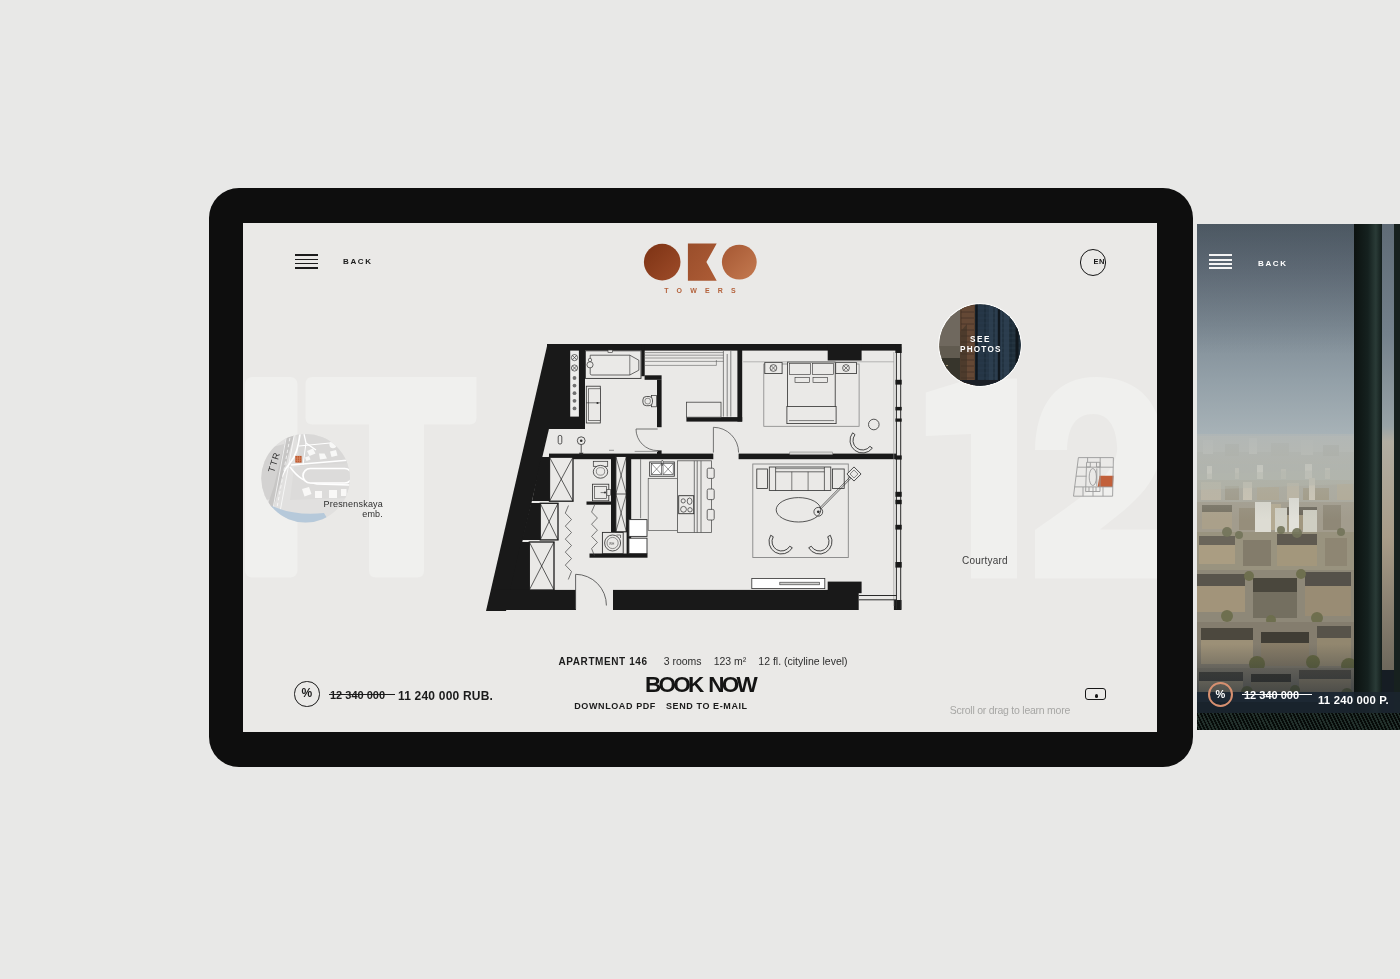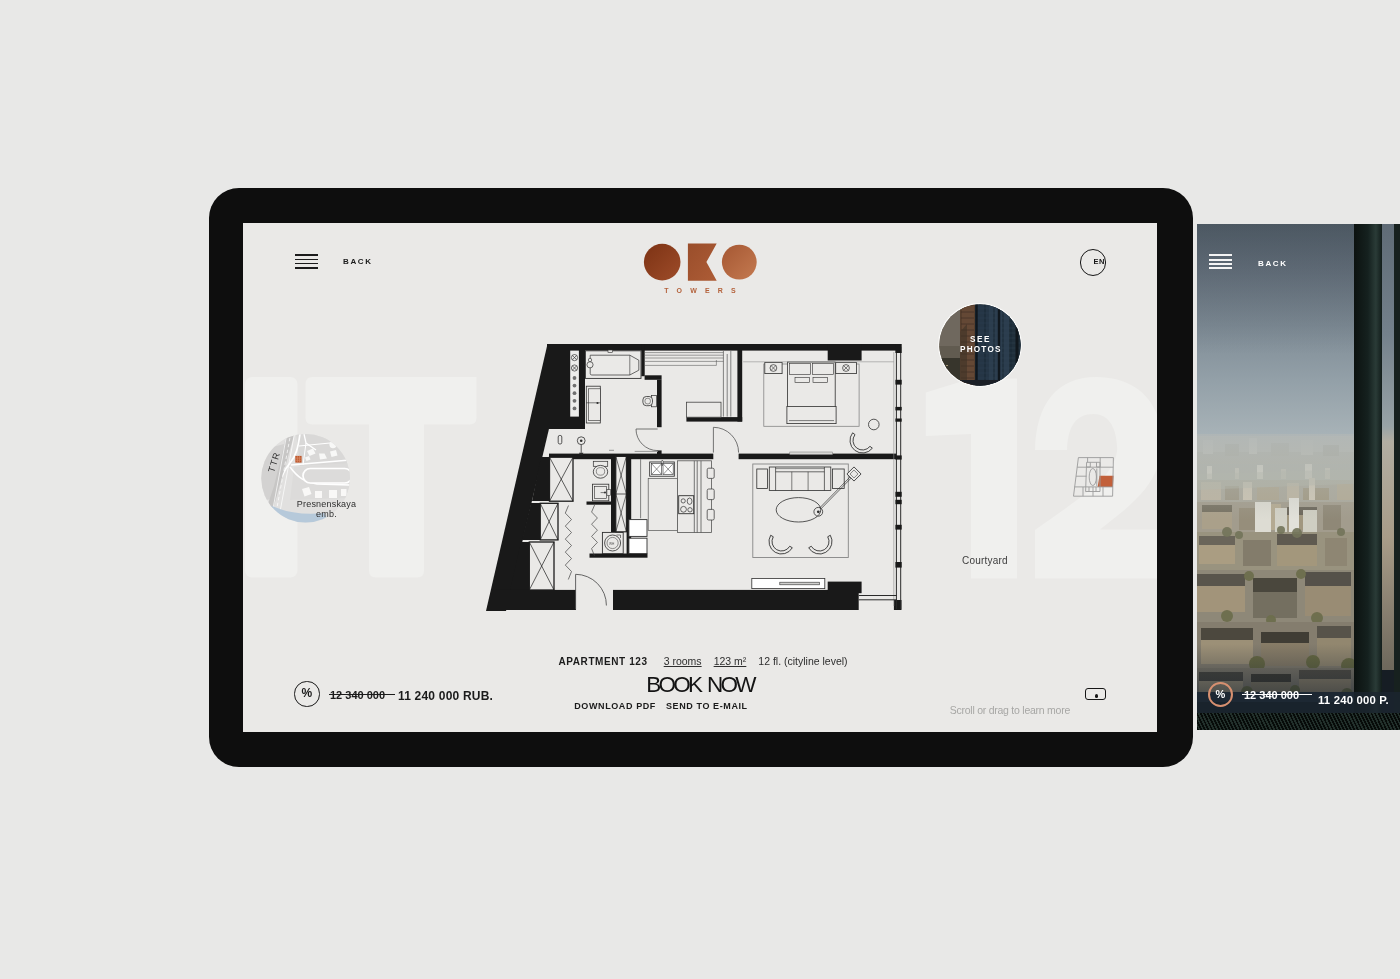--- a/index.html
+++ b/index.html
@@ -11,34 +11,34 @@
   #screen { left:243px; top:223px; width:914px; height:509px; background:#eae9e7; overflow:hidden; }
   .hline { position:absolute; left:0; width:23.5px; height:1.5px; background:#1c1c1c; }
   #back { left:100px; top:33.9px; font-size:8px; font-weight:bold; letter-spacing:1.6px; color:#1b1b1b; }
   #en { left:836.5px; top:26.3px; width:26.5px; height:26.5px; border:1.6px solid #161616; border-radius:50%;
         text-align:right; line-height:23.5px; font-size:7.5px; font-weight:bold; letter-spacing:.5px; color:#161616; }
   #towers { left:372px; top:64px; width:170px; text-align:center; font-size:7px; font-weight:bold;
         letter-spacing:8.2px; color:#b4623c; text-indent:8.2px;}
   #courtyard { left:719px; top:332px; font-size:10px; color:#3c3c3c; letter-spacing:.2px; }
   #aptline { left:3px; top:431.5px; width:914px; text-align:center; font-size:10.5px; color:#2e2e2e; }
   #aptline b { font-weight:bold; letter-spacing:.6px; margin-right:16px; font-size:10px; color:#1b1b1b;}
-  #aptline span { margin-right:12px;text-decoration:underline; }
-  #booknow { left:0; top:448.5px; width:914px; text-align:center; font-size:22.5px; font-weight:normal;
+  #aptline span { margin-right:12px; }
+  #booknow { left:0; top:448.5px; width:914px; text-align:center; font-size:22.5px; font-weight:bold;
         letter-spacing:-2.7px; word-spacing:3px; color:#141414; }
   #dl { left:0; top:477.5px; width:836px; text-align:center; font-size:9px; font-weight:bold; color:#1b1b1b; }
   #dl span { letter-spacing:0.6px; margin:0 5px; }
   #pct { left:51.3px; top:458.3px; width:25.3px; height:25.3px; border:1.7px solid #1a1a1a; border-radius:50%;
         text-align:center; line-height:22.5px; font-size:12px; font-weight:bold; color:#1a1a1a; }
   #oldprice { left:87px; top:465.8px; font-size:11px; font-weight:bold; color:#1b1b1b; letter-spacing:0px; }
   #strike { left:85.5px; top:470.8px; width:66.5px; height:1.6px; background:#1b1b1b; }
   #newprice { left:155px; top:465.5px; font-size:12px; font-weight:bold; color:#1b1b1b; letter-spacing:.2px; }
   #scrollhint { left:616px; top:465px; width:211px; text-align:right; font-size:10.5px; letter-spacing:-0.25px; color:#a7a7a5;margin-top:16px; }
   #scrollicon { left:842px; top:464.6px; width:21px; height:12.6px; border:1.7px solid #161616; border-radius:3px; }
   #scrolldot { left:851.8px; top:471.4px; width:3.4px; height:3.4px; border-radius:50%; background:#161616; }
-  #presn { left:27px; top:276px; width:113px; text-align:center; font-size:9px; color:#2e2e2e; line-height:10.2px; letter-spacing:.2px;}
+  #presn { left:27px; top:276px; width:113px; text-align:right; font-size:9px; color:#2e2e2e; line-height:10.2px; letter-spacing:.2px;}
   
   #panel { left:1197px; top:224px; width:203px; height:506px; overflow:hidden; background:#8d9aa3; }
   #pback { left:61px; top:34.5px; font-size:8px; font-weight:bold; letter-spacing:1.6px; color:#fff; }
   .whline { position:absolute; left:12px; width:23px; height:2px; background:#f4f4f4; }
   #ppct { left:11px; top:458px; width:25px; height:25px; border:2px solid #d79070; border-radius:50%;
         text-align:center; line-height:21.5px; font-size:11px; font-weight:bold; color:#fff; }
   #poldprice { left:47px; top:464.7px; font-size:11px; font-weight:bold; color:#fff; }
   #pstrike { left:44.5px; top:469.8px; width:70px; height:1.6px; background:#fff; }
   #pnewprice { left:121px; top:470px; font-size:11.3px; font-weight:bold; color:#fff; letter-spacing:.2px; }
 </style>
@@ -582,21 +582,21 @@
       <g fill="#fff" stroke="#2f2f2f" stroke-width=".8">
         <rect x="751.8" y="578.4" width="73" height="10.2"></rect>
         <rect x="779.8" y="582.2" width="39.6" height="2.6" fill="#cfcfcd" stroke-width=".6"></rect>
       </g>
 
       <line x1="743.2" y1="361.8" x2="893.8" y2="361.8" stroke="#8d8d8d" stroke-width=".6"></line>
 
       <rect x="789.8" y="452" width="42.7" height="2.6" fill="#d9d8d6" stroke="#777" stroke-width=".5"></rect>
     </svg>
 
-    <div id="aptline" class="abs"><b>APARTMENT 123</b><span>3 rooms</span><span>123 m²</span>12 fl. (cityline level)</div>
+    <div id="aptline" class="abs"><b>APARTMENT 146</b><span>3 rooms</span><span>123 m²</span>12 fl. (cityline level)</div>
 
     <div id="booknow" class="abs">BOOK NOW</div>
 
     <div id="dl" class="abs"><span>DOWNLOAD PDF</span><span>SEND TO E-MAIL</span></div>
 
     <div id="pct" class="abs">%</div>
 
     <div id="oldprice" class="abs">12 340 000</div>
     <div id="strike" class="abs"></div>
 

